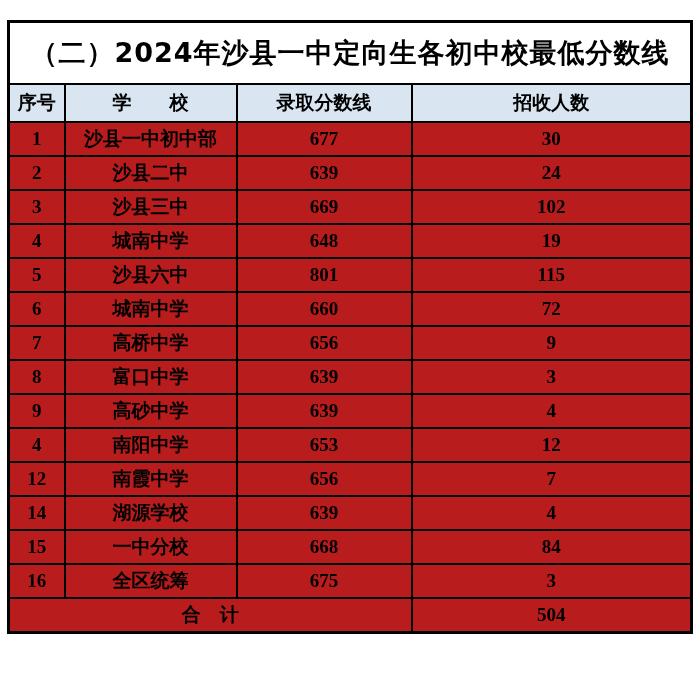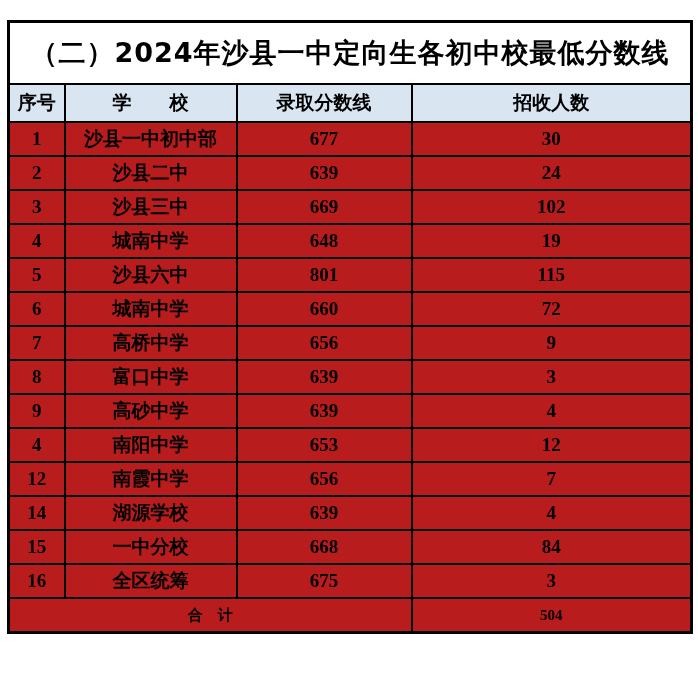--- a/index.html
+++ b/index.html
@@ -54,21 +54,21 @@
     background: var(--header-bg, #d9e6f2);
   }
   tr.data-row td {
     height: 32px;
     font-size: 19px;
     font-weight: bold;
     font-family: "Liberation Serif", serif;
   }
   tr.total-row td {
     height: 32px;
-    font-size: 15px;
+    font-size: 19px;
     font-weight: bold;
     font-family: "Liberation Serif", serif;
   }
 </style>
 </head>
 <body>
 
 <div class="canvas">
   <table class="score-table">
     <colgroup>

